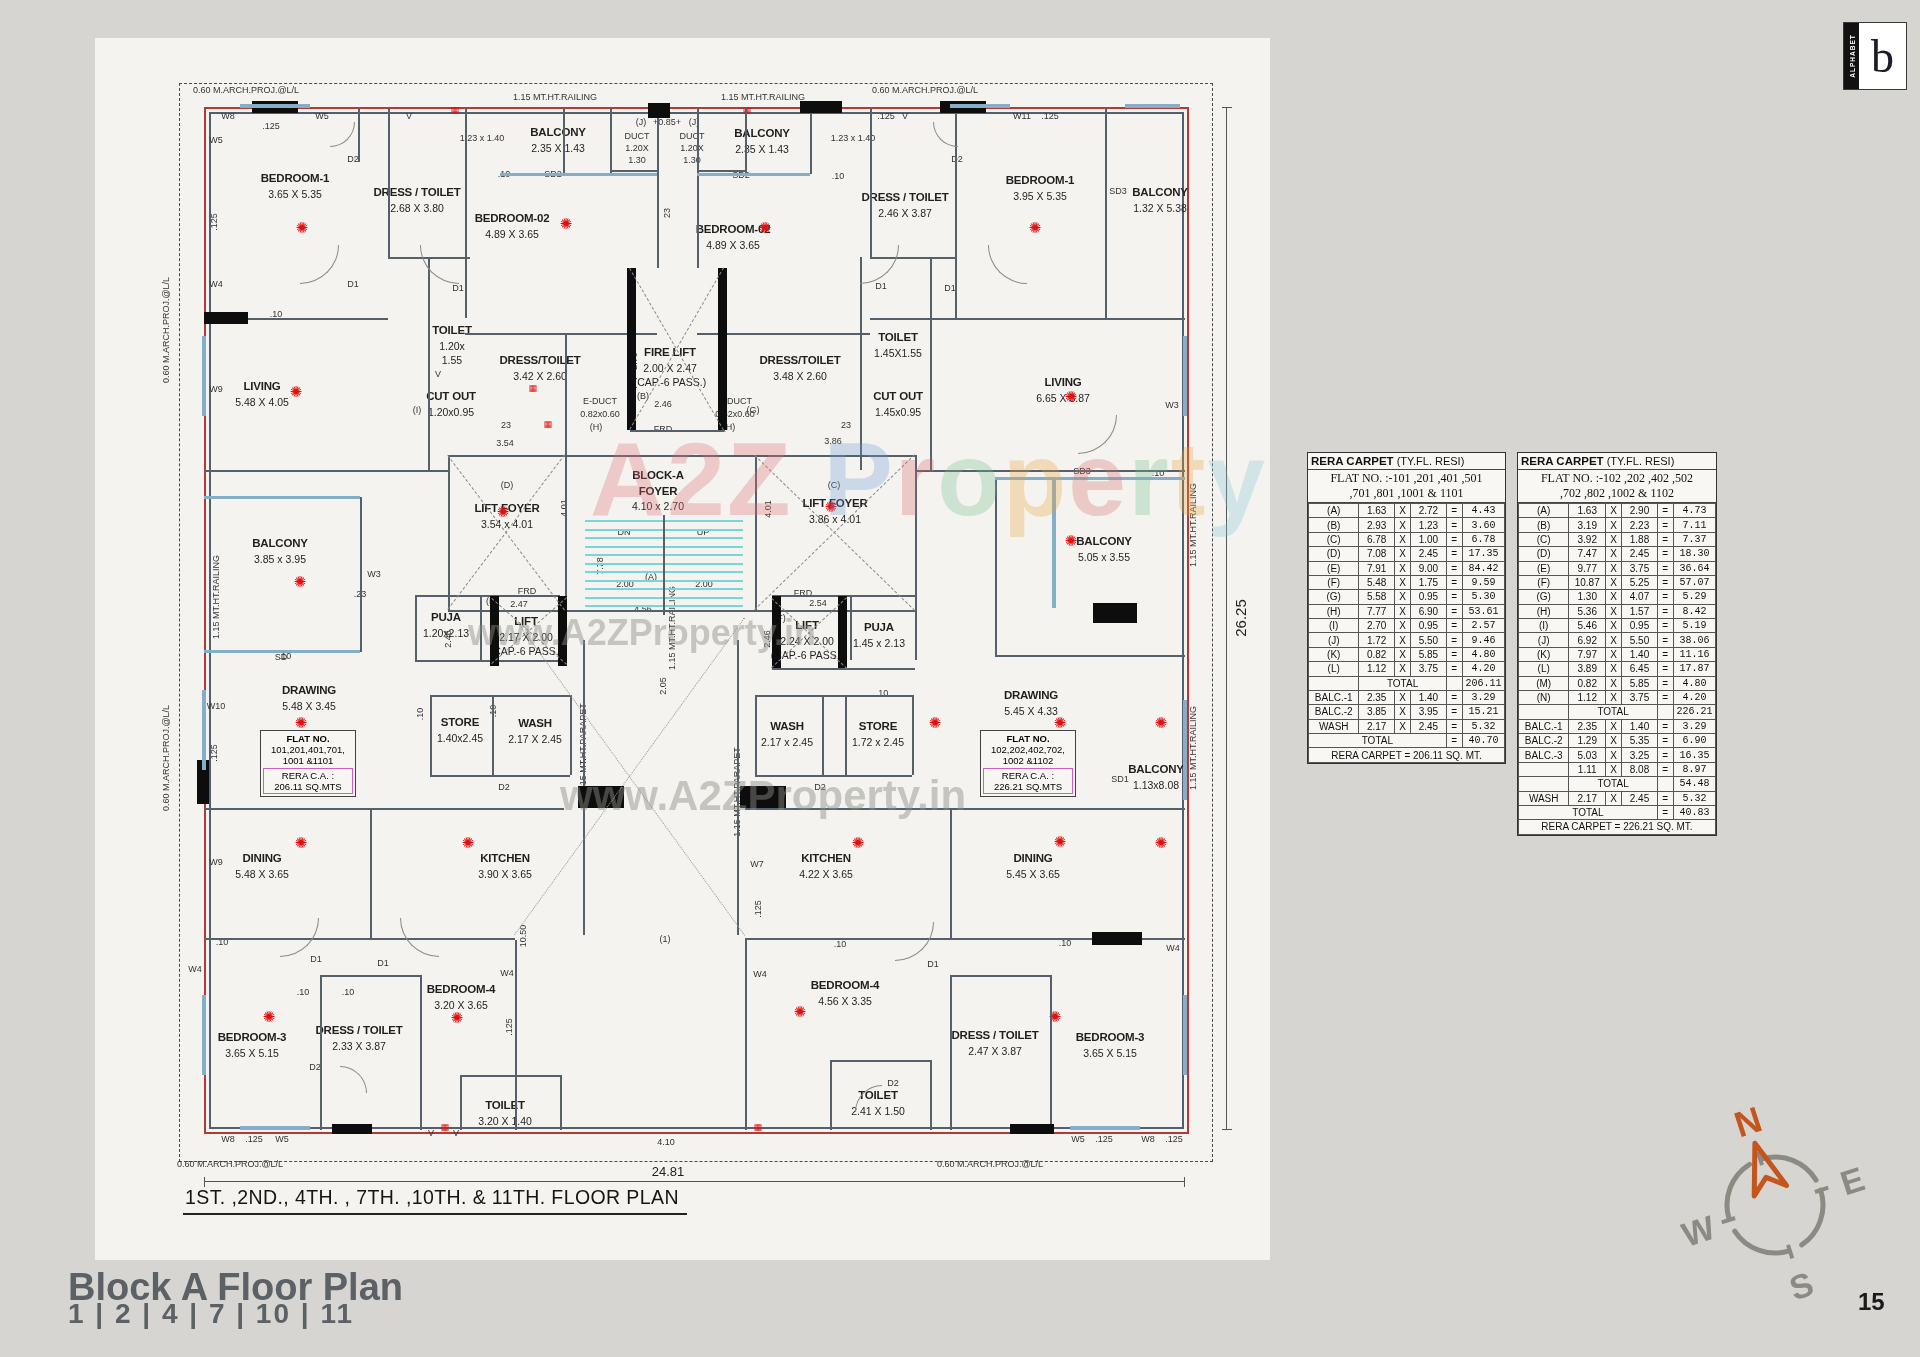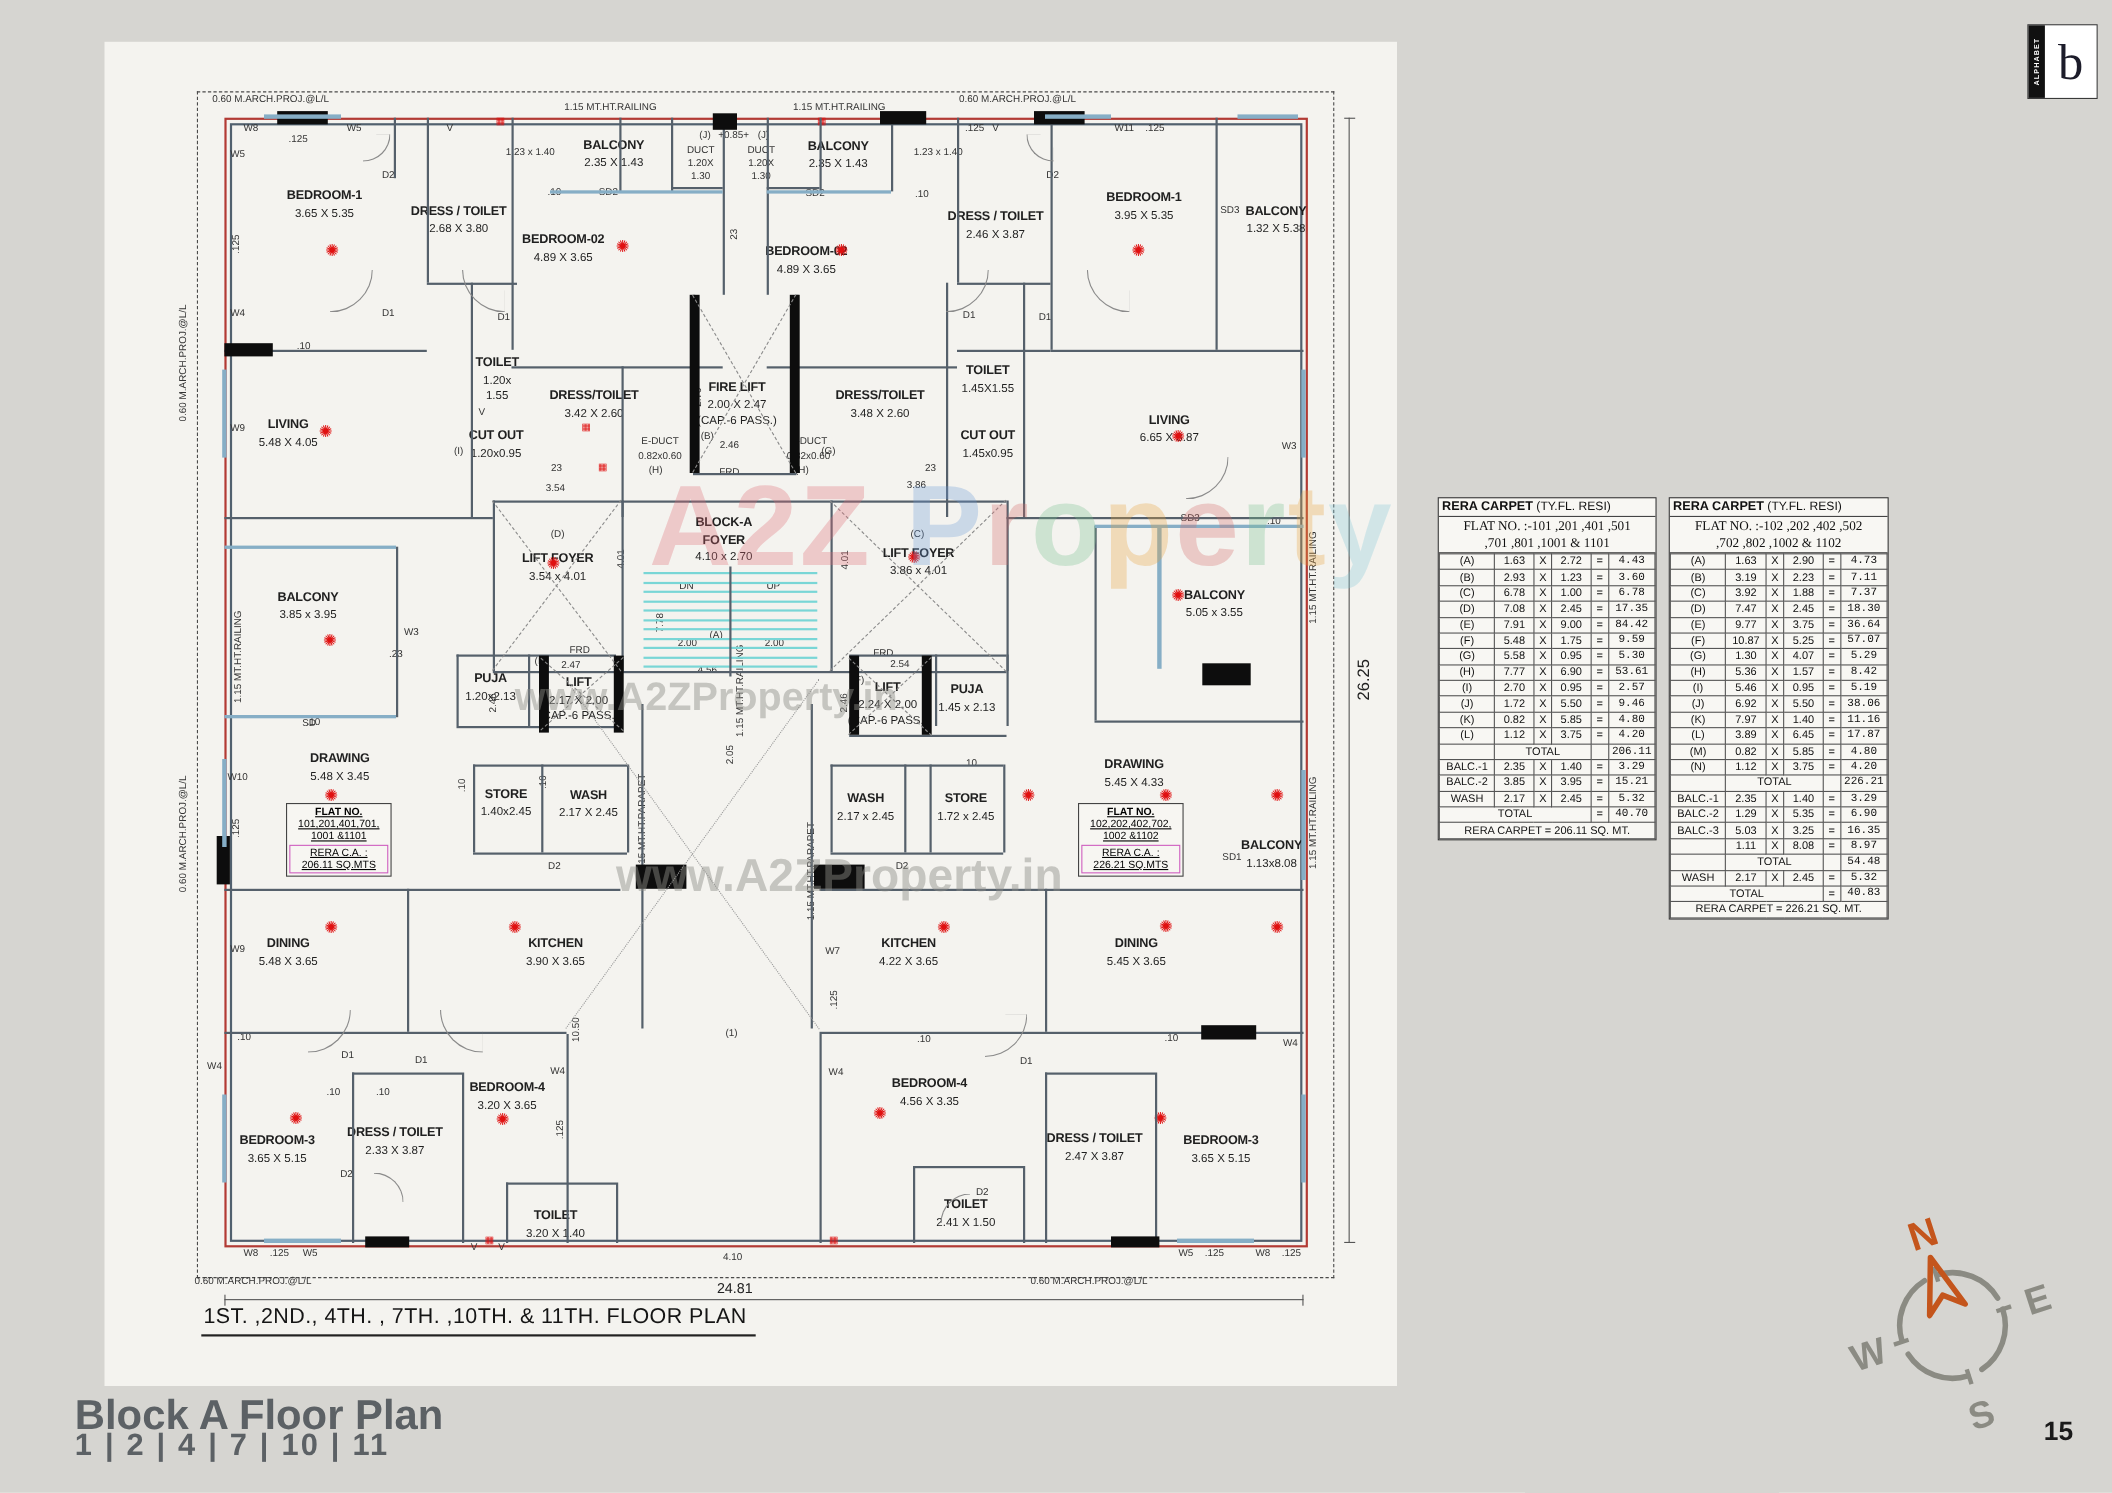--- a/index.html
+++ b/index.html
@@ -26,21 +26,21 @@
   
   .room{position:absolute;transform:translate(-50%,-50%);text-align:center;color:#1f1f1f;
     line-height:1.35;white-space:nowrap;}
   .rl-b{font-weight:bold;font-size:11.5px;letter-spacing:-0.2px;}
   .rl-d{font-size:10.5px;}
   .sl{position:absolute;transform:translate(-50%,-50%);font-size:9px;color:#333;white-space:nowrap;}
   .sl.rot{transform:translate(-50%,-50%) rotate(-90deg);}
   .fan{position:absolute;transform:translate(-50%,-50%);color:#e01010;font-size:15px;}
   .hashm{position:absolute;transform:translate(-50%,-50%);color:#e01010;font-size:9px;}
   
-  .flatbox{position:absolute;width:94px;text-align:center;background:#f7f6f2;border:1px solid #444;text-decoration:underline;}
+  .flatbox{position:absolute;width:94px;text-align:center;background:#f7f6f2;border:1px solid #444;}
   .flatbox .ft{font-weight:bold;font-size:9.5px;padding-top:2px;}
   .flatbox .fl{font-size:9.5px;}
   .flatbox .rera{border:1.5px solid #cf5fc0;margin:2px;font-size:9.5px;padding:1px 0;}
   
   .dim-h{position:absolute;left:204px;top:1181px;width:981px;border-top:1px solid #555;}
   .dim-h:before,.dim-h:after{content:"";position:absolute;top:-5px;width:1px;height:10px;background:#555;}
   .dim-h:before{left:0;} .dim-h:after{right:0;}
   .dim-v{position:absolute;left:1226px;top:107px;height:1023px;border-left:1px solid #555;}
   .dim-v:before,.dim-v:after{content:"";position:absolute;left:-5px;height:1px;width:10px;background:#555;}
   .dim-v:before{top:0;} .dim-v:after{bottom:0;}

